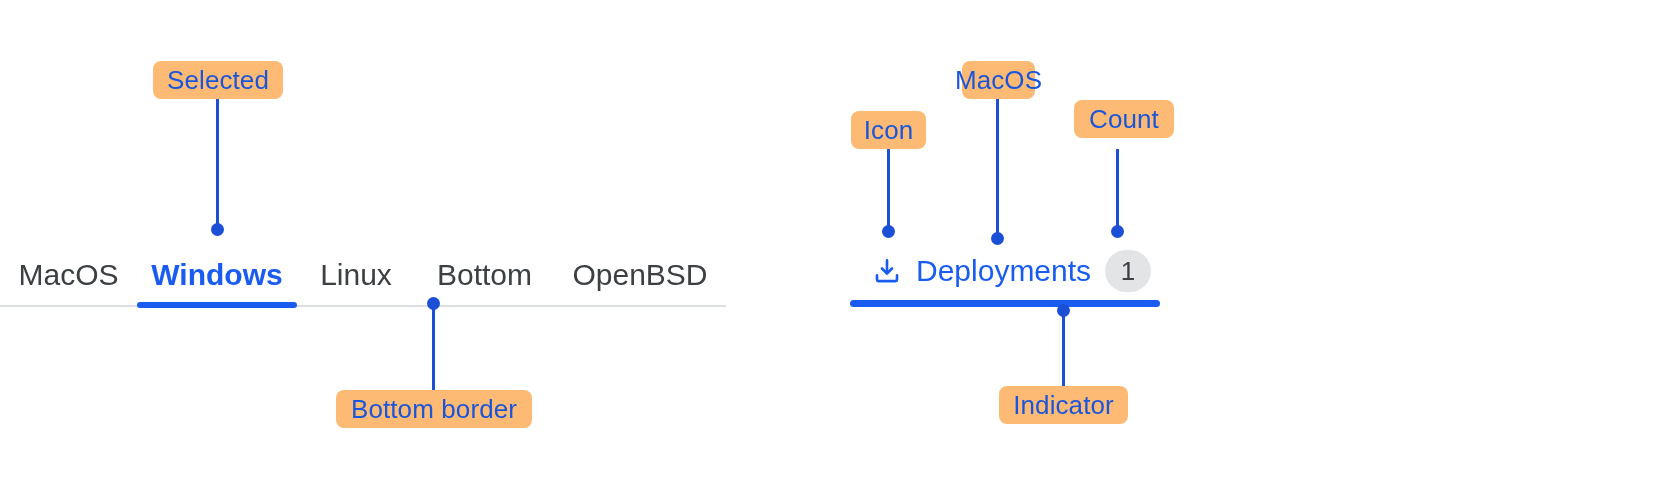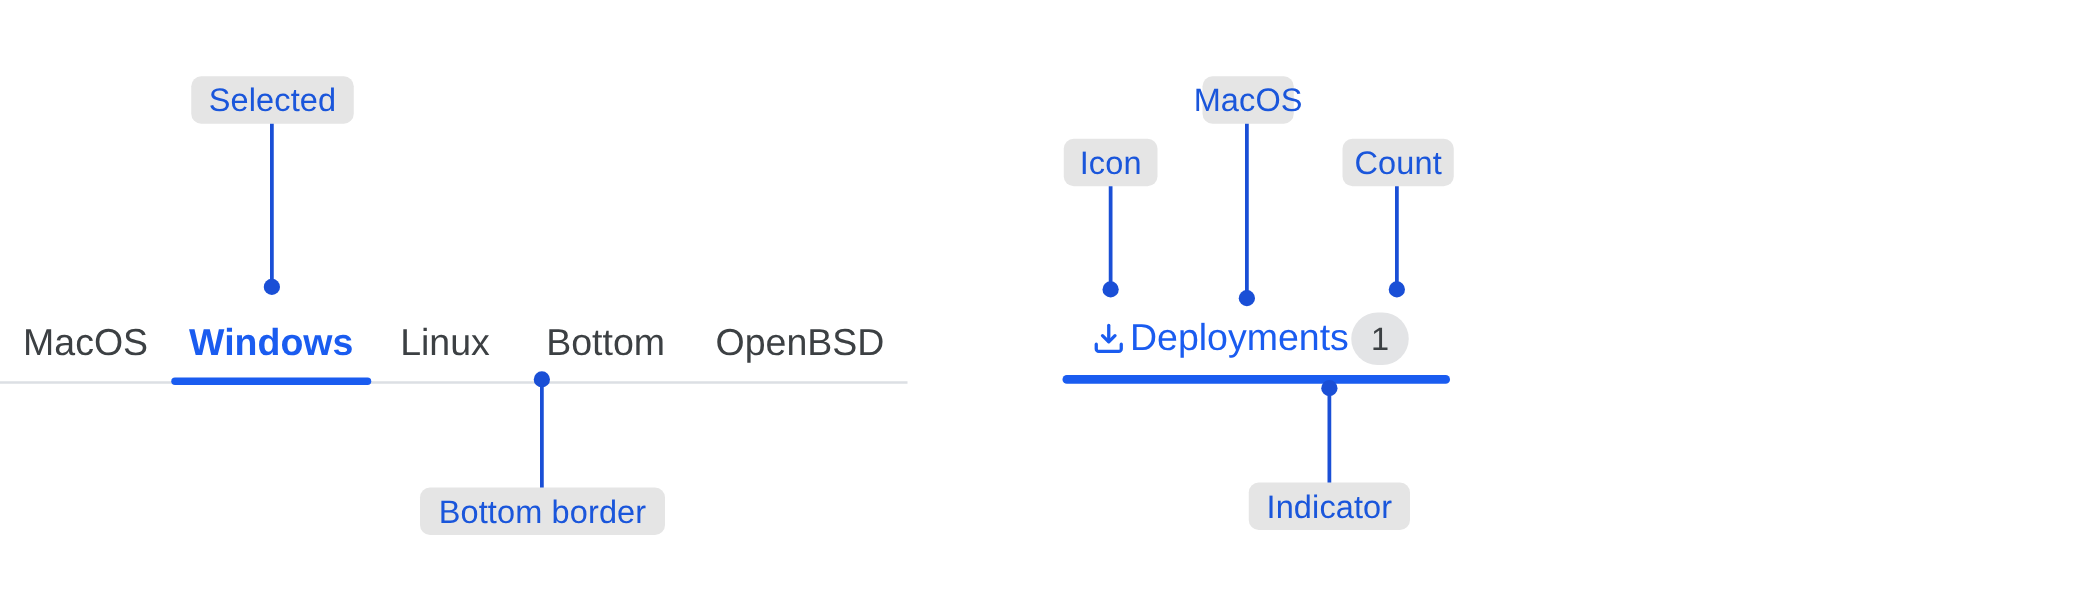--- a/index.html
+++ b/index.html
@@ -20,21 +20,21 @@
     background: #ffffff;
     overflow: hidden;
   }
 
   
   .anno-pill {
     position: absolute;
     display: flex;
     align-items: center;
     justify-content: center;
-    background: #e5e5e5;
+    background: #fdba74;
     color: #1a56db;
     border-radius: 8px;
     font-size: 26px;
     font-weight: 400;
     letter-spacing: 0.1px;
     line-height: 1;
     white-space: nowrap;
     box-sizing: border-box;
   }
 
@@ -101,21 +101,21 @@
     width: 310px;
     height: 64px;
   }
   .deploy-row {
     position: absolute;
     left: 0;
     top: 0;
     height: 56px;
     display: flex;
     align-items: center;
-    gap: 2px;
+    gap: 14px;
     padding-left: 22px;
     box-sizing: border-box;
     justify-content: flex-end;
   }
   .deploy-icon {
     display: block;
     width: 30px;
     height: 30px;
     flex: 0 0 auto;
     color: #1a5cf0;
@@ -191,21 +191,21 @@
   <div class="anno-pill" style="left:336px; top:390px; width:196px; height:38px;">Bottom border</div>
 
   <div class="anno-pill" style="left:851px; top:111px; width:75px; height:38px;">Icon</div>
   <div class="leader-line" style="left:887px; top:149px; height:82px;"></div>
   <div class="leader-dot" style="left:882px; top:225px;"></div>
 
   <div class="anno-pill" style="left:962px; top:61px; width:73px; height:38px;">MacOS</div>
   <div class="leader-line" style="left:996px; top:99px; height:140px;"></div>
   <div class="leader-dot" style="left:991px; top:232px;"></div>
 
-  <div class="anno-pill" style="left:1074px; top:111px; width:89px; height:38px;text-align:center;">Count</div>
+  <div class="anno-pill" style="left:1074px; top:100px; width:100px; height:38px;text-align:center;">Count</div>
   <div class="leader-line" style="left:1116px; top:149px; height:82px;"></div>
   <div class="leader-dot" style="left:1111px; top:225px;"></div>
 
   <div class="deploy-tab">
     <div class="deploy-row">
       <span class="deploy-icon">
         <svg viewBox="0 0 24 24" width="30" height="30" fill="none" stroke="currentColor" stroke-width="2.1" stroke-linecap="round" stroke-linejoin="round">
           <path d="M12 3.5 V13.5"></path>
           <path d="M8 10 L12 14 L16 10"></path>
           <path d="M4 15.5 V18.5 a1.6 1.6 0 0 0 1.6 1.6 H18.4 a1.6 1.6 0 0 0 1.6 -1.6 V15.5"></path>

